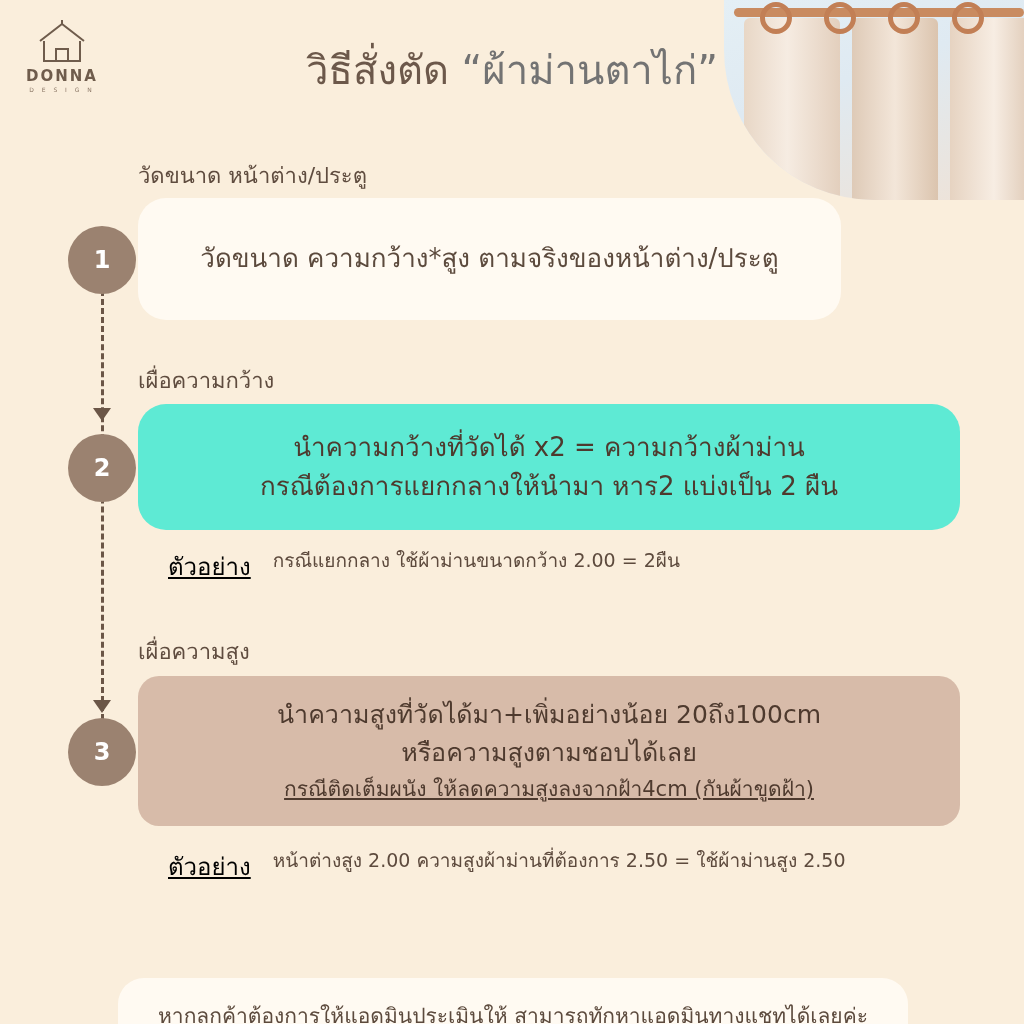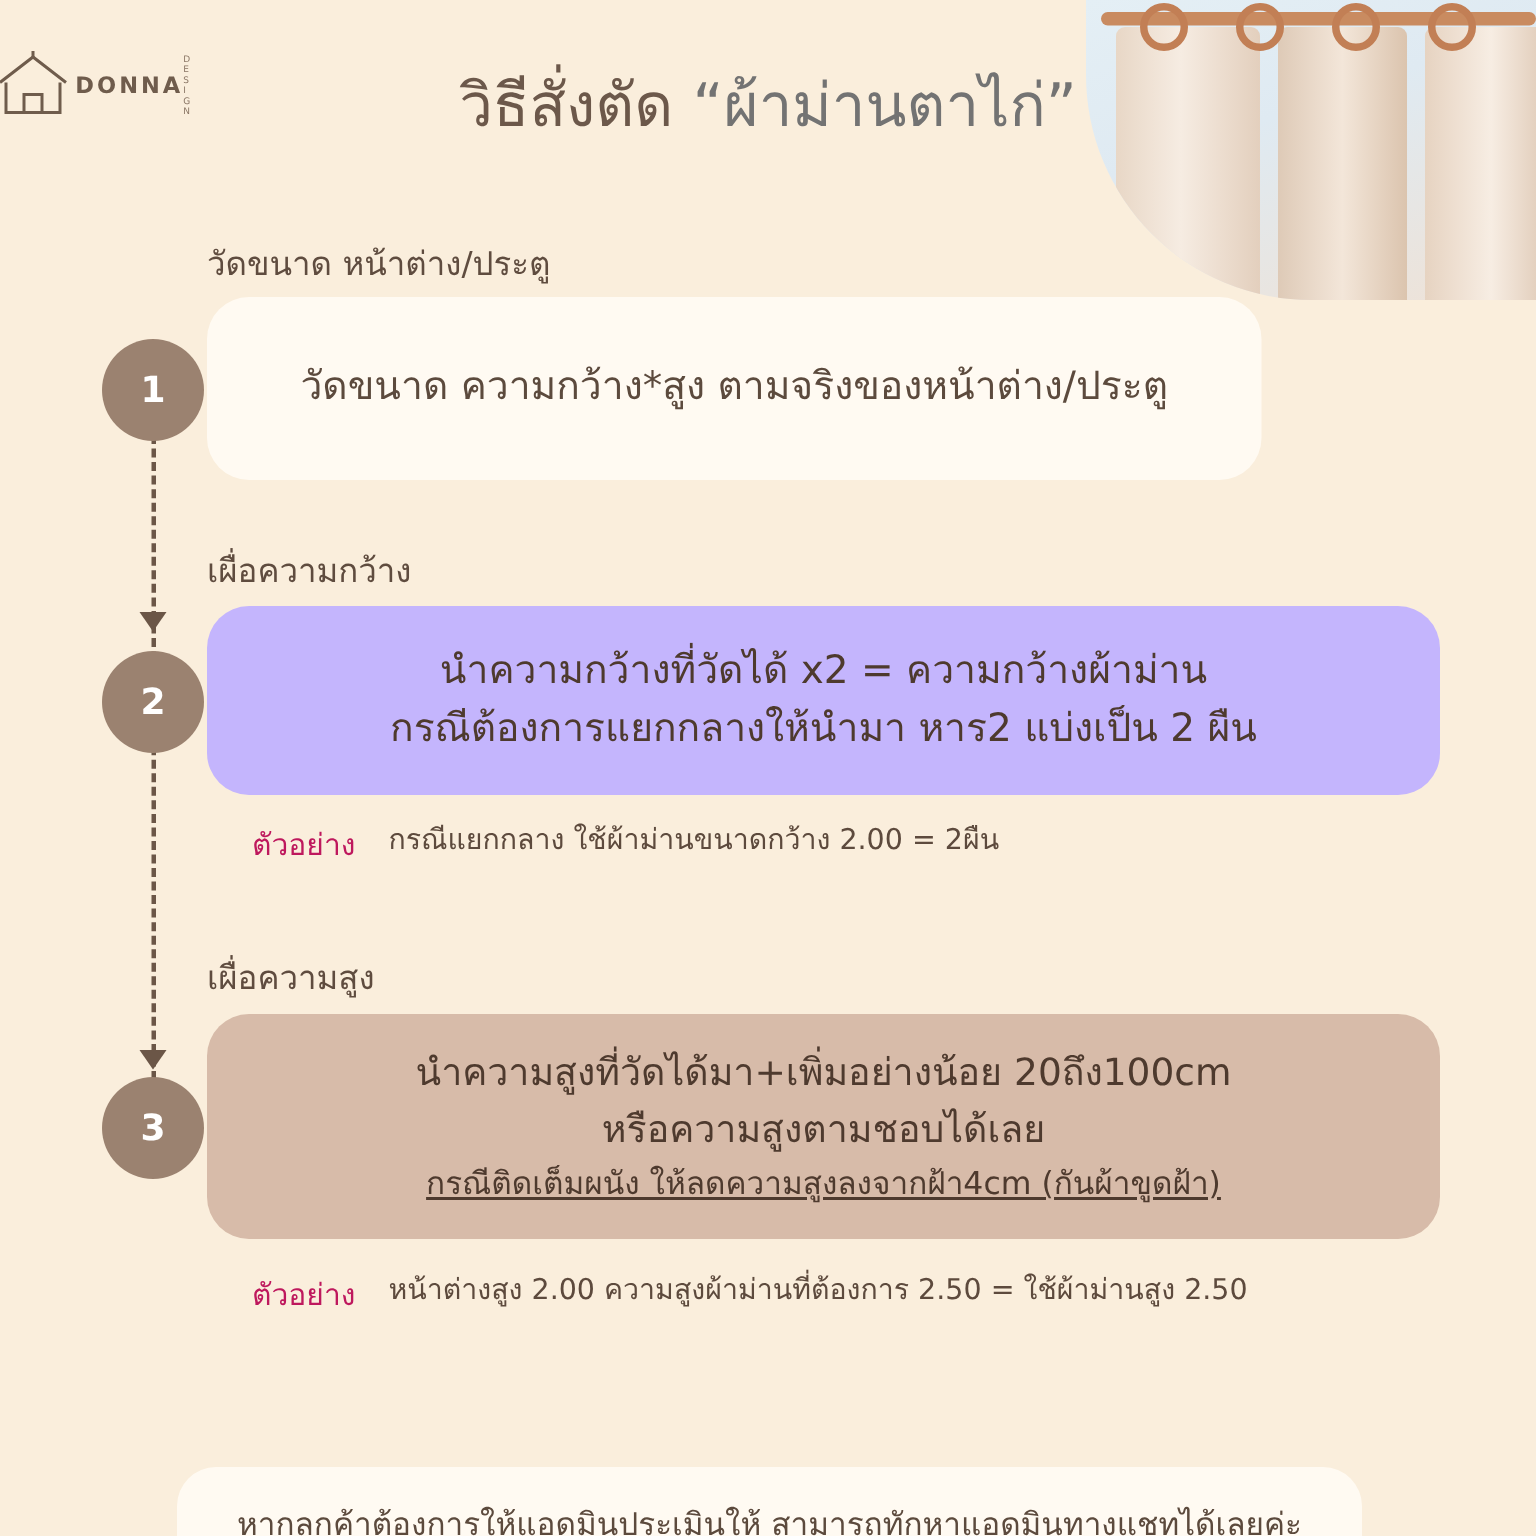--- a/index.html
+++ b/index.html
@@ -16,21 +16,21 @@
   }
 
   
   .logo {
     position: absolute;
     top: 8px;
     left: 14px;
     width: 96px;
     height: 96px;
     display: flex;
-    flex-direction: row;
+    flex-direction: column;
     align-items: center;
     justify-content: center;
     color: #6f5c4c;
   }
   .logo svg { display: block; }
   .logo-name {
     font-size: 15px;
     letter-spacing: 2px;
     font-weight: bold;
     color: #6f5c4c;
@@ -178,51 +178,53 @@
     color: #5c4a3d;
     padding: 10px 24px;
   }
   .card-white .line { font-size: 26px; line-height: 1.45; }
 
   .card-tan-1 {
     left: 138px;
     top: 404px;
     width: 822px;
     height: 126px;
-    background: #c4b5fd;
+    background: #5eead4;
     color: #4e3a2e;
     padding: 10px 24px;
   }
   .card-tan-1 .line { font-size: 26px; line-height: 1.5; }
 
   .card-tan-2 {
     left: 138px;
     top: 676px;
     width: 822px;
     height: 150px;
     background: #d7bba9;
     color: #4e3a2e;
     padding: 10px 24px;
+    border-radius: 21px;
   }
   .card-tan-2 .line { font-size: 25px; line-height: 1.5; }
   .card-tan-2 .line.underline {
     text-decoration: underline;
     font-size: 21px;
     padding-top: 3px;
   }
 
   
   .example {
     position: absolute;
     display: flex;
     align-items: flex-start;
   }
   .ex-label {
-    color: #be185d;
-    font-size: 20px;
+    color: #000000;
+    font-size: 24px;
+    text-decoration: underline;
     white-space: nowrap;
     padding-top: 2px;
   }
   .ex-lines {
     margin-left: 22px;
     color: #5d4a3d;
   }
   .ex-lines .l { font-size: 19px; line-height: 1.6; white-space: nowrap; }
   .ex-lines .l.underline { text-decoration: underline; }
   .ex1 { left: 168px; top: 545px; }

